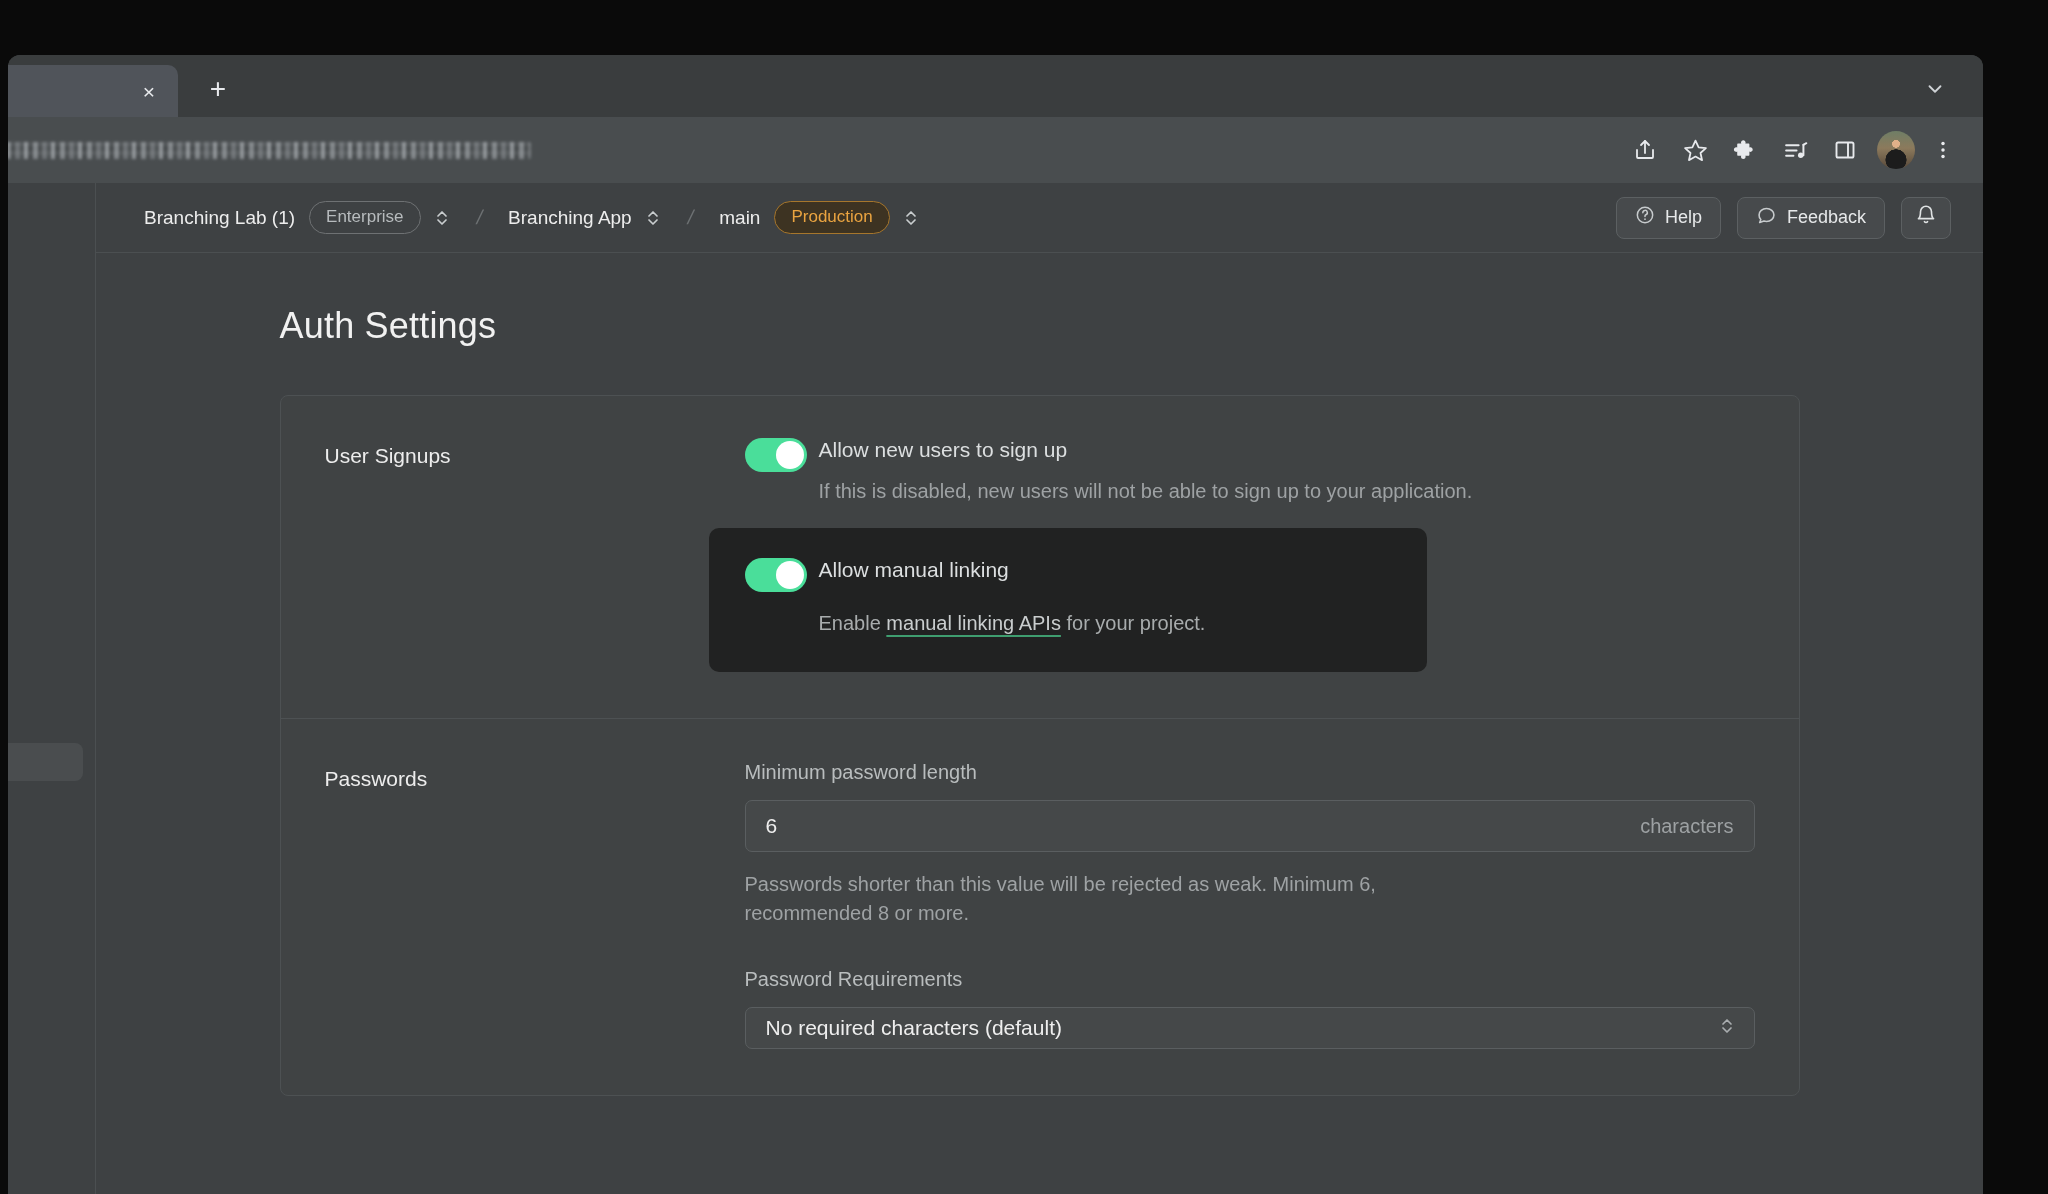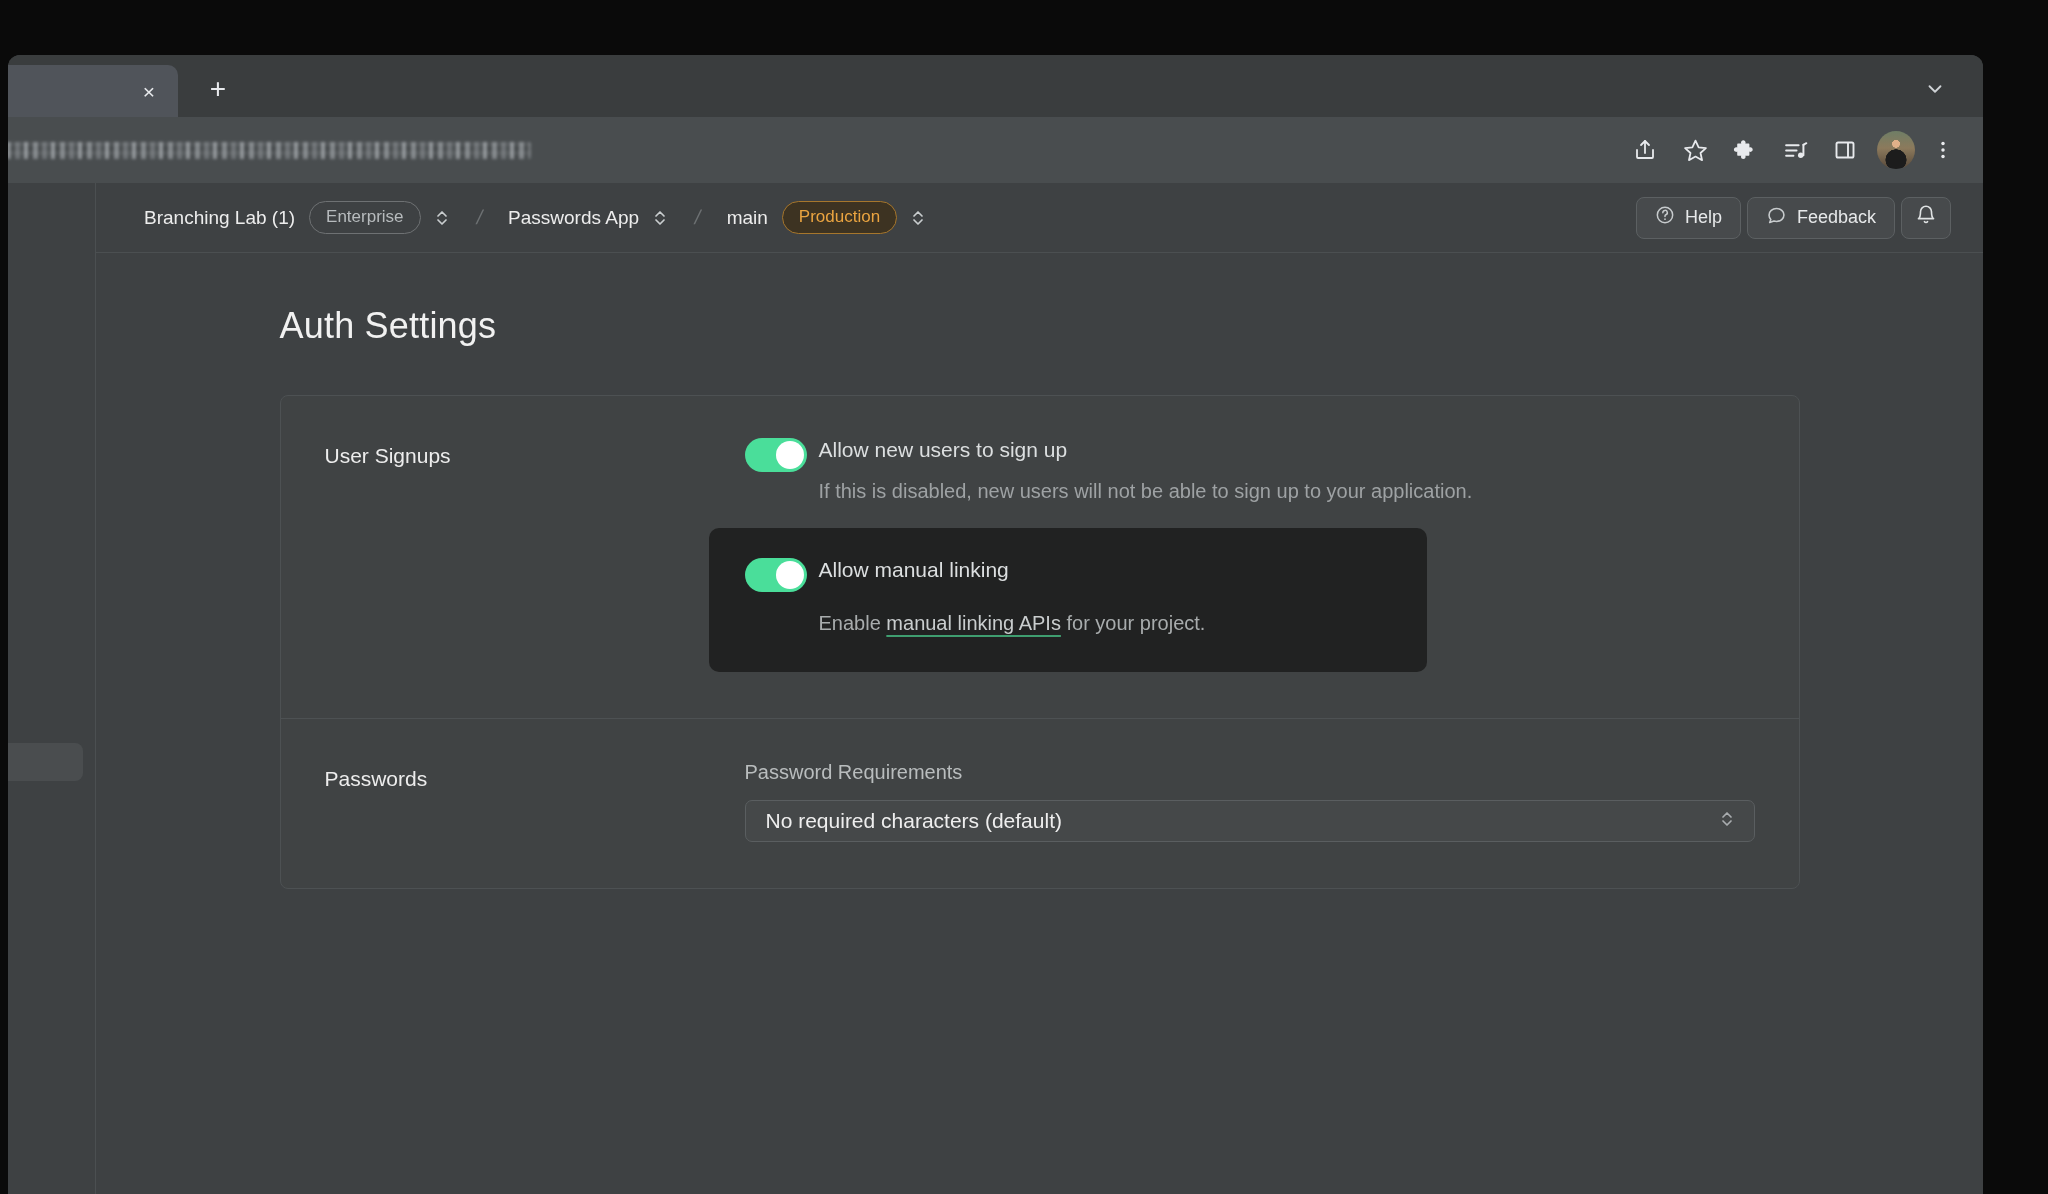--- a/index.html
+++ b/index.html
@@ -213,21 +213,21 @@
   .hdr-btn {
     height: 42px;
     border: 1px solid #5c6062;
     border-radius: 8px;
     background: #474a4c;
     color: #e7e9ea;
     font-size: 18px;
     display: flex; align-items: center;
     gap: 10px;
     padding: 0 18px;
-    margin-left: 6px;
+    margin-left: 16px;
     cursor: pointer;
     white-space: nowrap;
   }
   .hdr-btn.icon-only { padding: 0 13px; }
 
   
   #content-scroll {
     flex: 1;
     overflow: hidden;
     padding: 0 0 0 0;
@@ -451,21 +451,21 @@
           <span class="crumb-text">Branching Lab (1)</span>
           <span class="badge enterprise">Enterprise</span>
           <span class="selector-chevrons">
             <svg width="18" height="22" viewBox="0 0 16 22" fill="none" stroke="currentColor" stroke-width="1.7" stroke-linecap="round" stroke-linejoin="round">
                 <polyline points="4 9 8 5 12 9"></polyline>
                 <polyline points="4 13 8 17 12 13"></polyline>
               </svg>
           </span>
           <span class="crumb-sep">/</span>
 
-          <span class="crumb-text">Passwords App</span>
+          <span class="crumb-text">Branching App</span>
           <span class="selector-chevrons">
             <svg width="18" height="22" viewBox="0 0 16 22" fill="none" stroke="currentColor" stroke-width="1.7" stroke-linecap="round" stroke-linejoin="round">
                 <polyline points="4 9 8 5 12 9"></polyline>
                 <polyline points="4 13 8 17 12 13"></polyline>
               </svg>
           </span>
           <span class="crumb-sep">/</span>
 
           <span class="crumb-text">main</span>
           <span class="badge production">Production</span>
@@ -541,20 +541,28 @@
                     </div>
                   </div>
 
                 </div>
               </div>
 
               <div class="card-section">
                 <div class="section-label">Passwords</div>
                 <div class="section-body">
 
+                  <div class="field-group">
+                    <div class="field-label">Minimum password length</div>
+                    <div class="text-field">
+                      <span class="value">6</span>
+                      <span class="suffix">characters</span>
+                    </div>
+                    <div class="field-help">Passwords shorter than this value will be rejected as weak. Minimum 6, recommended 8 or more.</div>
+                  </div>
 
                   <div class="field-group">
                     <div class="field-label">Password Requirements</div>
                     <div class="select-field">
                       <span class="value">No required characters (default)</span>
                       <span>
                         <svg width="18" height="24" viewBox="0 0 16 24" fill="none" stroke="#a9adaf" stroke-width="1.7" stroke-linecap="round" stroke-linejoin="round">
                             <polyline points="4 10 8 6 12 10"></polyline>
                             <polyline points="4 14 8 18 12 14"></polyline>
                           </svg>

